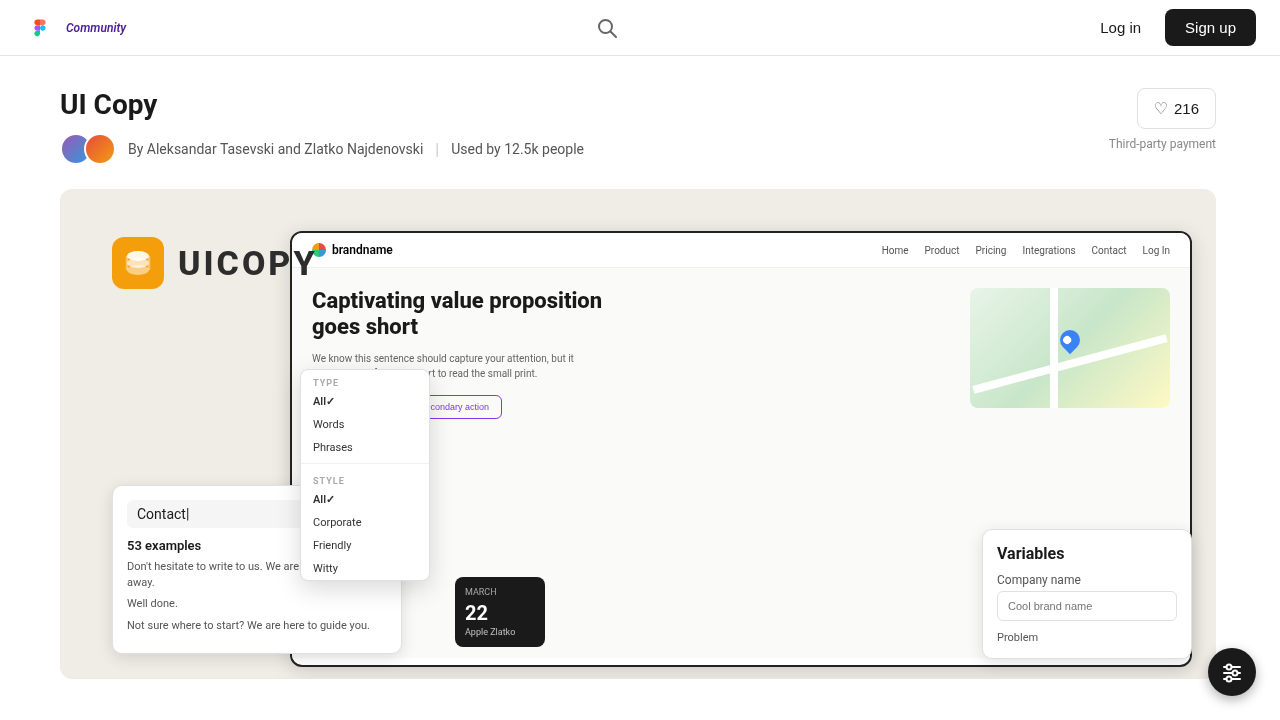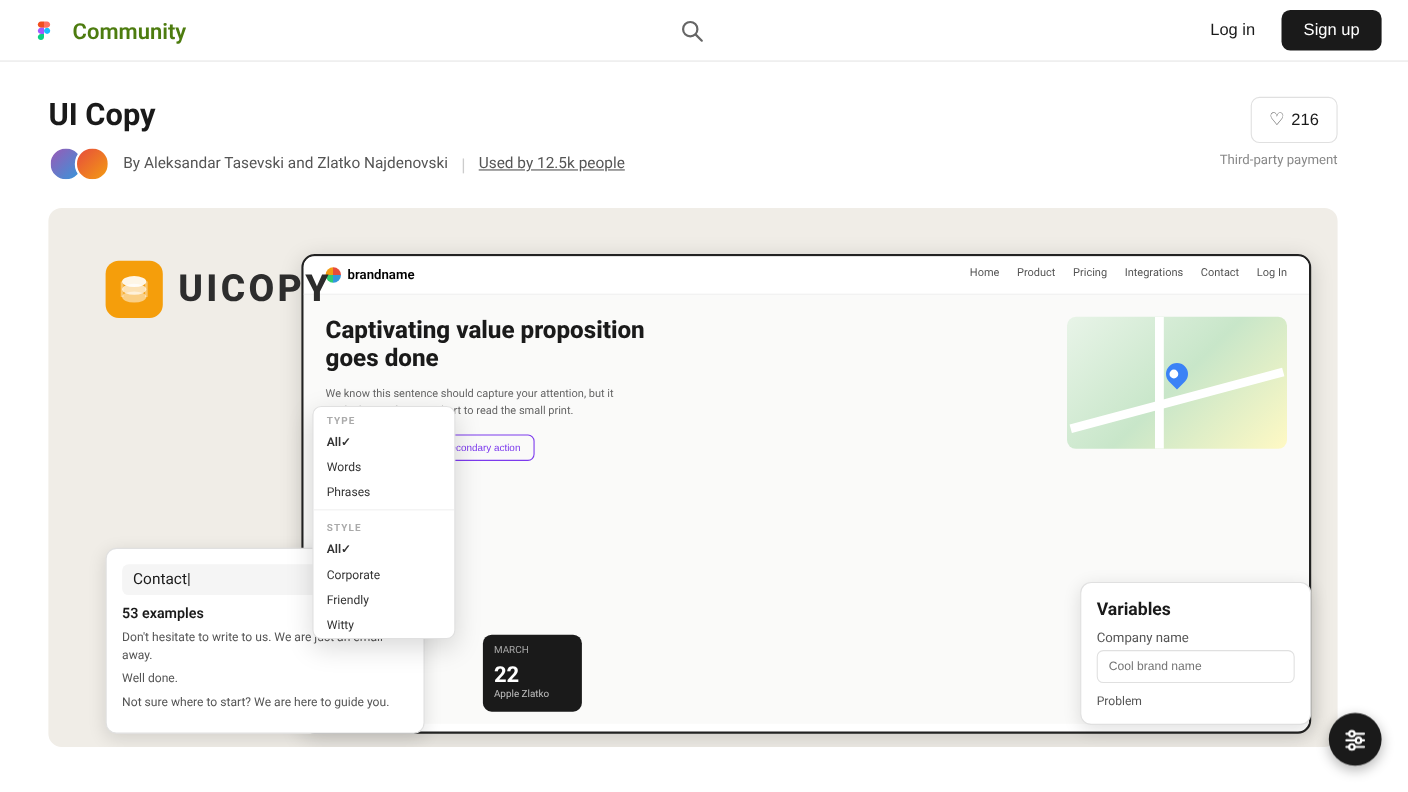--- a/index.html
+++ b/index.html
@@ -18,23 +18,24 @@
     .header-left {
       display: flex;
       align-items: center;
       gap: 10px;
     }
     .figma-logo {
       width: 32px;
       height: 32px;
     }
     .community-label {
-      font-size: 20px;
+      font-size: 12px;
       font-weight: 600;
-      color: #4d7c0f;
+      color: #4c1d95;
+      font-style: italic;
     }
     .header-center {
       display: flex;
       align-items: center;
     }
     .header-right {
       display: flex;
       align-items: center;
       gap: 12px;
     }
@@ -53,21 +54,21 @@
       color: #fff;
       font-size: 15px;
       font-weight: 500;
       padding: 10px 20px;
       border-radius: 8px;
       cursor: pointer;
     }
 
     
     .content {
-      padding: 32px 64px 0 44px;
+      padding: 32px 64px 0 60px;
     }
 
     
     .plugin-header {
       display: flex;
       align-items: flex-start;
       justify-content: space-between;
       margin-bottom: 24px;
     }
     .plugin-info {}
@@ -104,21 +105,20 @@
     .meta-text {
       font-size: 14px;
       color: #555;
     }
     .meta-separator {
       color: #ccc;
     }
     .used-text {
       font-size: 14px;
       color: #555;
-      text-decoration: underline;
     }
 
     .plugin-actions {
       display: flex;
       flex-direction: column;
       align-items: flex-end;
       gap: 8px;
     }
     .actions-row {
       display: flex;
@@ -206,20 +206,21 @@
       right: 24px;
       bottom: 12px;
       background: #fff;
       border-radius: 12px;
       border: 2px solid #222;
       overflow: hidden;
       box-shadow: 0 4px 20px rgba(0,0,0,0.15);
     }
     .site-nav {
       display: flex;
+      align-items: center;
       padding: 10px 20px;
       border-bottom: 1px solid #eee;
       gap: 16px;
       background: #fff;
     }
     .site-brand {
       display: flex;
       align-items: center;
       gap: 6px;
       font-weight: 600;
@@ -369,21 +370,21 @@
       margin-bottom: 10px;
     }
     .variables-problem {
       font-size: 11px;
       color: #555;
     }
 
     
     .left-panel-mockup {
       position: absolute;
-      bottom: 12px;
+      bottom: 25px;
       left: 52px;
       width: 290px;
       background: #fff;
       border-radius: 10px;
       border: 1.5px solid #e0e0e0;
       padding: 14px;
       box-shadow: 0 4px 16px rgba(0,0,0,0.12);
       z-index: 6;
     }
     .left-panel-top {
@@ -586,21 +587,21 @@
         <span class="site-nav-link">Pricing</span>
         <span class="site-nav-link">Integrations</span>
         <span class="site-nav-link">Contact</span>
         <span class="site-nav-link">Log In</span>
       </div>
 
       <div class="site-content">
         <div class="site-main">
           <div class="site-headline">
             <span>Captivating value proposition</span><br>
-            <span>goes done</span>
+            <span>goes short</span>
           </div>
           <p class="site-subtext">We know this sentence should capture your attention, but it rarely does. Life is too short to read the small print.</p>
           <div class="site-actions">
             <button class="primary-action">Primary action</button>
             <button class="secondary-action">Secondary action</button>
           </div>
         </div>
         <div class="site-right">
 
           <div class="map-placeholder">

